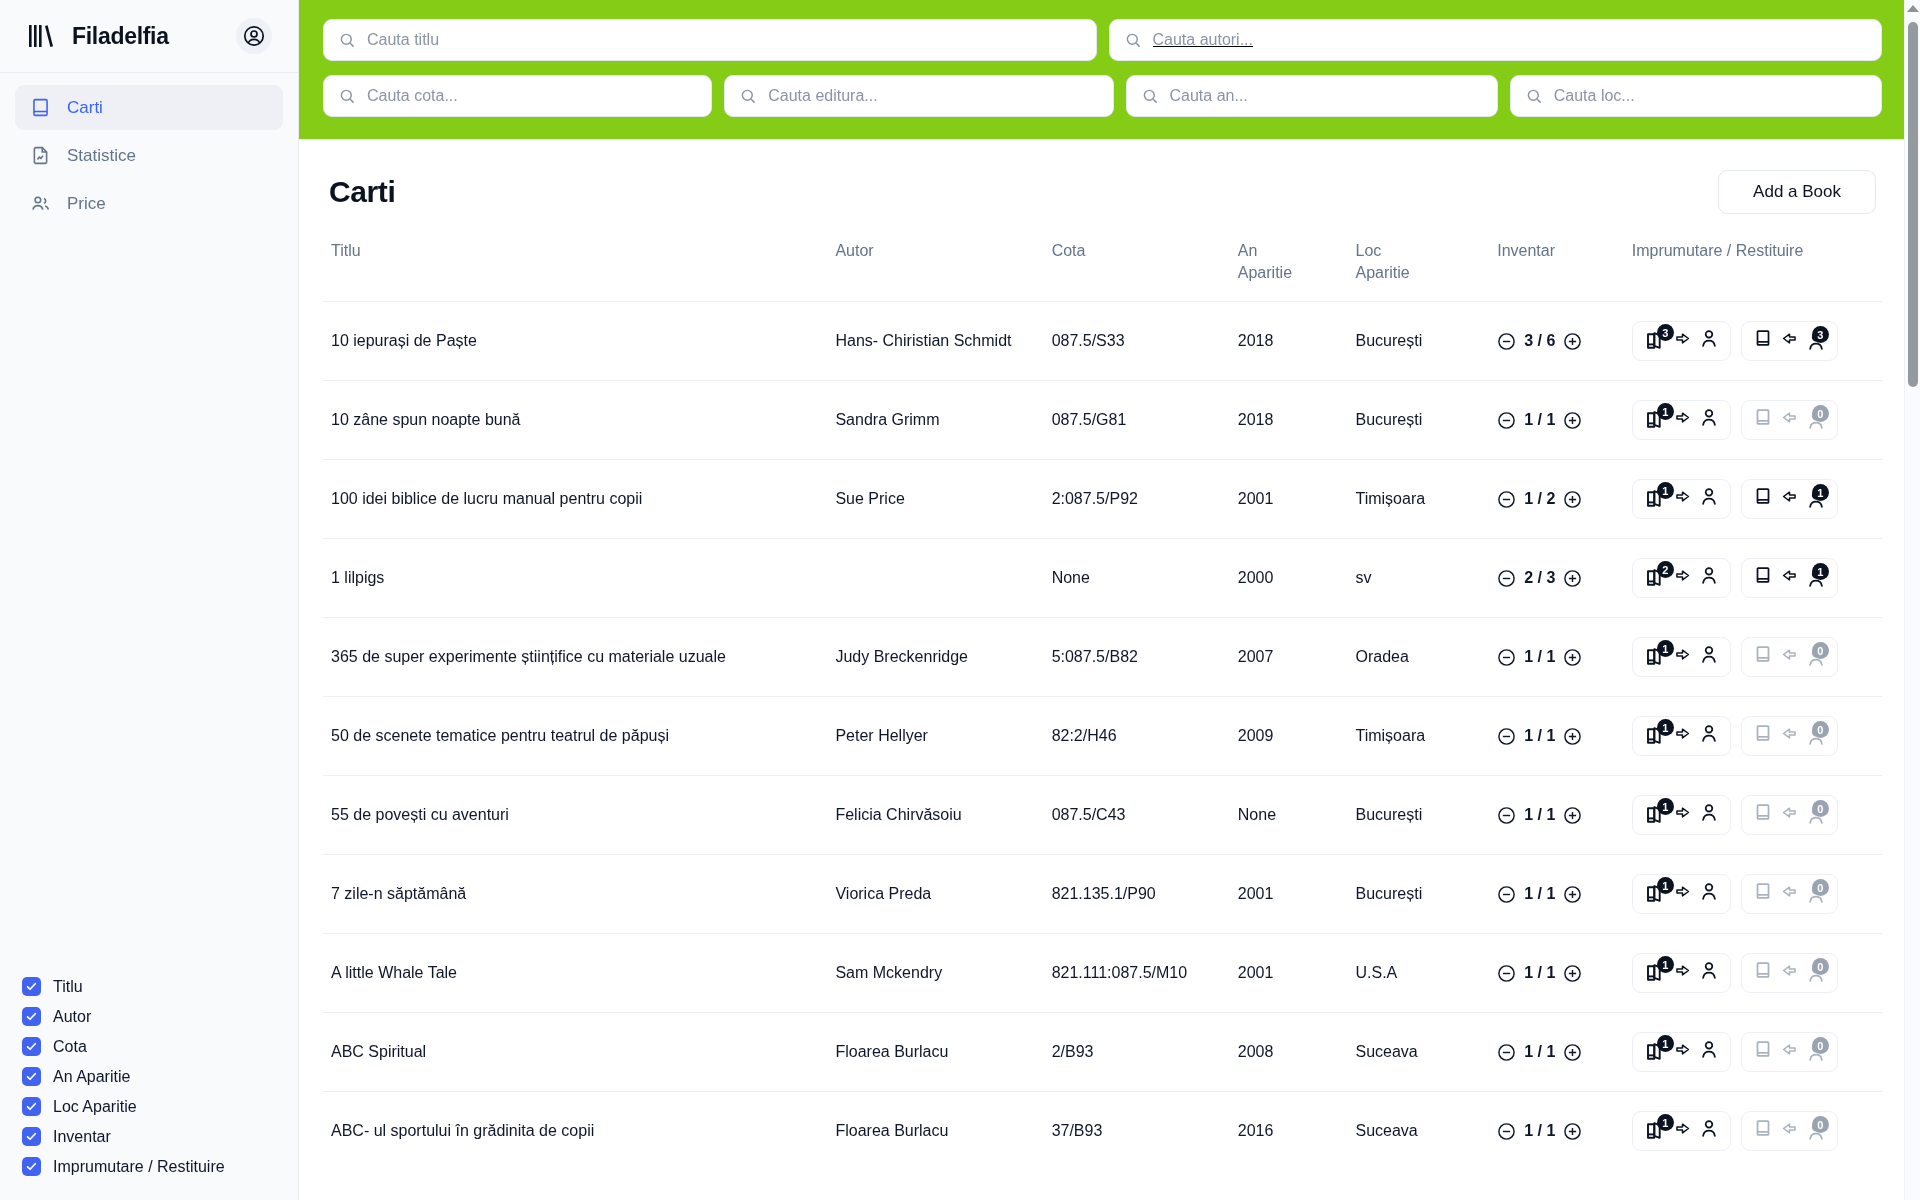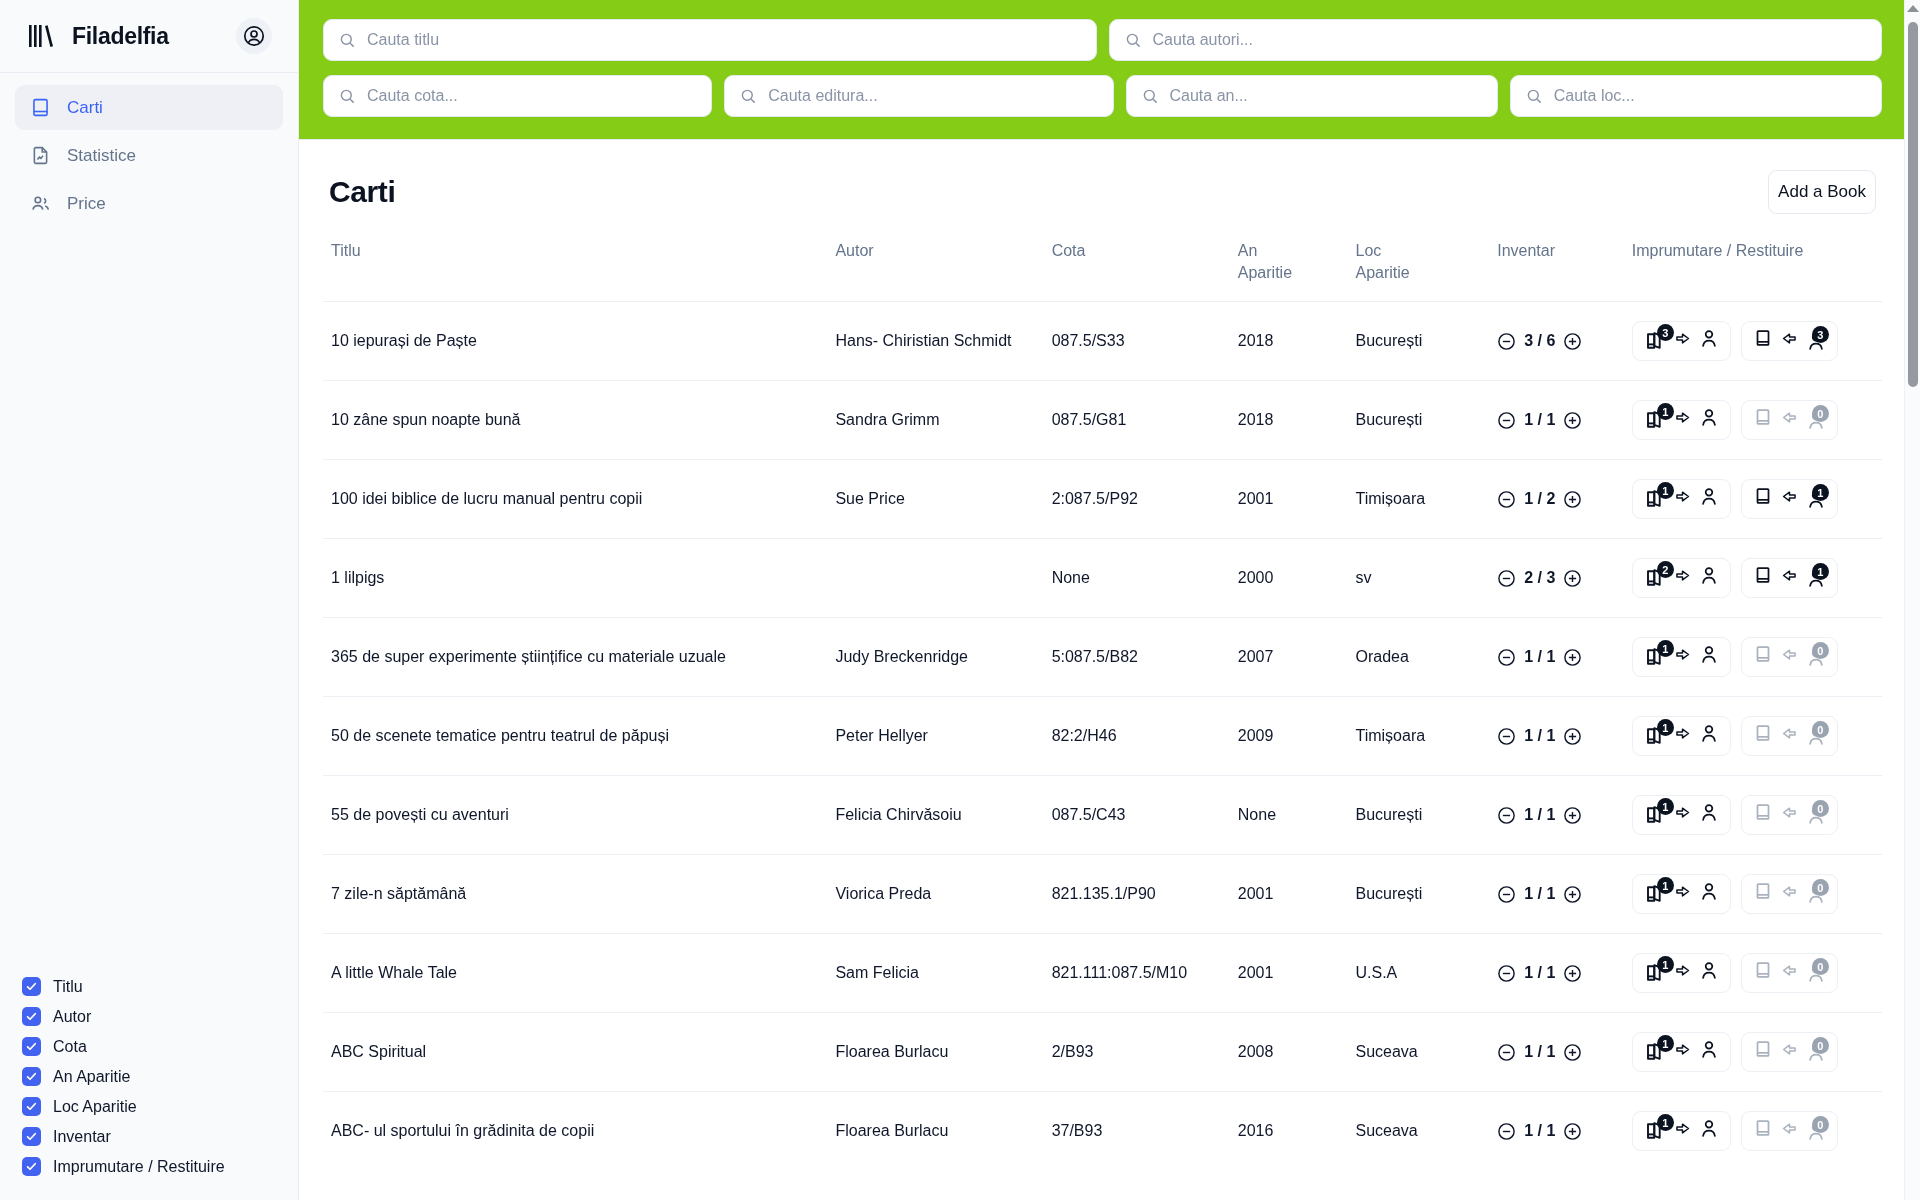--- a/index.html
+++ b/index.html
@@ -87,21 +87,21 @@
   .sfield input::placeholder { color: #8a94a6; }
 
   .content { flex: 1 1 auto; overflow: hidden; background: #fff; padding: 0 38px 0 24px; }
   .page-head {
     display: flex; align-items: center; justify-content: space-between;
     padding: 30px 6px 22px 6px;
   }
   .page-title { font-size: 30px; font-weight: bold; color: #0b1220; letter-spacing: -0.4px;}
   .add-btn {
     border: 1px solid #e4e8f0; background: #fff;
-    border-radius: 9px; height: 44px; padding: 0 9px;
+    border-radius: 9px; height: 44px; padding: 0 34px;
     font-size: 17px; font-family: "Liberation Sans", sans-serif;
     color: #0b1220; cursor: pointer;
   }
 
   table.books { width: 100%; border-collapse: collapse; table-layout: fixed; }
   table.books th {
     text-align: left; font-weight: normal;
     font-size: 16px; color: #64748b;
     padding: 4px 8px 18px 8px;
     vertical-align: top; line-height: 1.35;
@@ -288,21 +288,21 @@
       <div class="search-line">
         <div class="sfield" style="flex:1 1 0;">
           <span class="sicon">
             <svg width="17" height="17" viewBox="0 0 20 20" fill="none" stroke="#8a94a6" stroke-width="1.7">
                 <circle cx="8.6" cy="8.6" r="5.8"></circle>
                 <path d="M12.9 12.9L17.2 17.2"></path>
               </svg>
           </span>
           <input type="text" placeholder="Cauta titlu" style="">
         </div>
-        <div class="sfield" style="flex:1 1 0;">
+        <div class="sfield" style="flex:1 1 0;text-decoration:underline;">
           <span class="sicon">
             <svg width="17" height="17" viewBox="0 0 20 20" fill="none" stroke="#8a94a6" stroke-width="1.7">
                 <circle cx="8.6" cy="8.6" r="5.8"></circle>
                 <path d="M12.9 12.9L17.2 17.2"></path>
               </svg>
           </span>
           <input type="text" placeholder="Cauta autori..." style="">
         </div>
       </div>
       <div class="search-line">
@@ -858,21 +858,21 @@
                         <path d="M5.6 20.5c.6-3.6 3.3-5.6 6.4-5.6s5.8 2 6.4 5.6"></path>
                       </svg>
             <span class="badge on-person gray">0</span>
           </span>
         </span>
       </span>
     </td>
             </tr>
             <tr>
     <td>A little Whale Tale</td>
-    <td>Sam Felicia</td>
+    <td>Sam Mckendry</td>
     <td>821.111:087.5/M10</td>
     <td>2001</td>
     <td>U.S.A</td>
     <td>
       <span class="inv-cell">
         <span class="round-btn">
                     <svg width="19" height="19" viewBox="0 0 20 20" fill="none" stroke="#0f172a" stroke-width="1.5">
                       <circle cx="10" cy="10" r="8"></circle>
                       <path d="M6.2 10h7.6"></path>
                     </svg>

